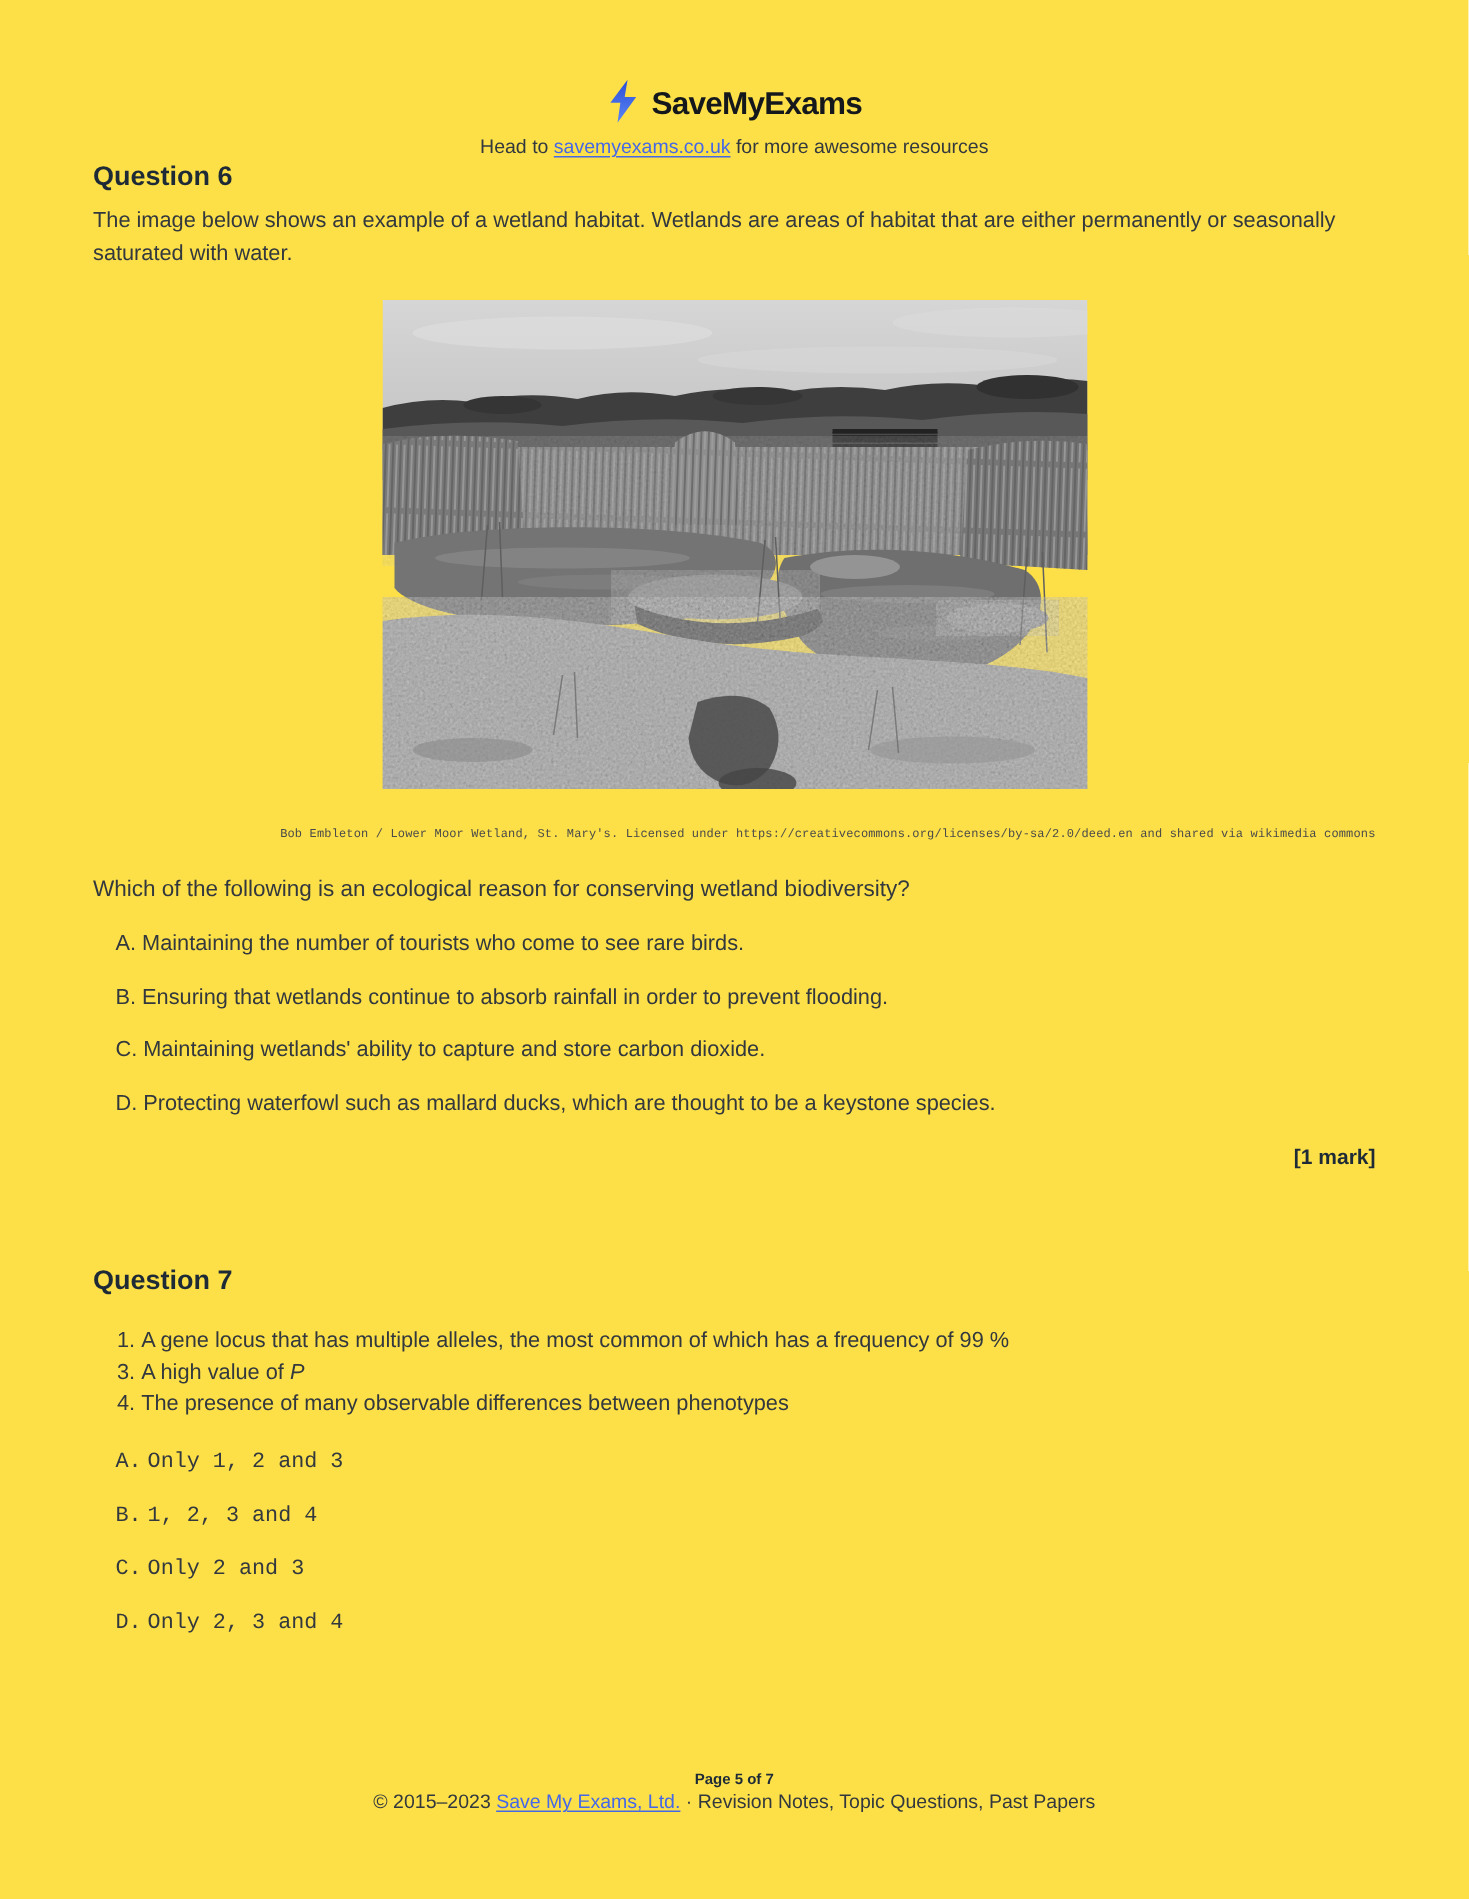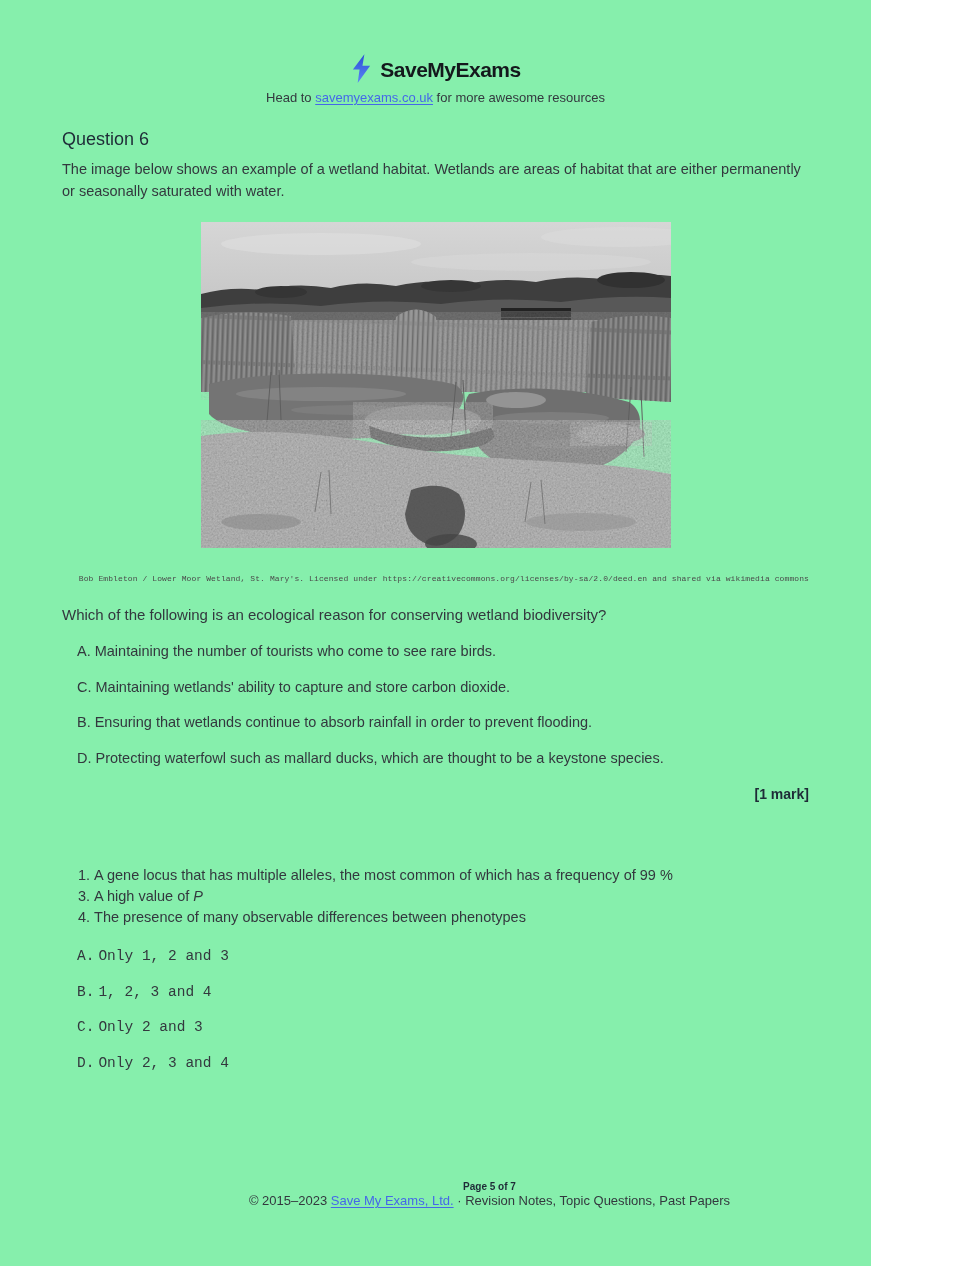--- a/index.html
+++ b/index.html
@@ -2,34 +2,34 @@
 <html><head>
 <meta charset="utf-8">
 <style>
   * { margin:0; padding:0; box-sizing:border-box; }
   html,body { background:#ffffff; }
   body {
     width:979px; height:1266px; margin:0 auto; position:relative;
     font-family:"Liberation Sans", sans-serif;
     color:#33383e;
   }
-  .page { width:871px; height:1266px; background:#86efac; overflow:hidden; }
+  .page { width:979px; height:1266px; background:#fde047; overflow:hidden; }
 
   
   .header { padding-top:55px; text-align:center; }
   .logo-row { display:flex; align-items:center; justify-content:center; gap:7px; height:30px; }
   .logo-text { font-size:21px; font-weight:bold; color:#14181c; letter-spacing:-0.5px; }
   .tagline { margin-top:5px; font-size:13px; color:#33383e; }
   .tagline a, .copyright a {
     color:#4568e8; text-decoration:underline; text-underline-offset:2px;
   }
 
   
   .content { margin:0 62px; }
-  .q-title { margin-top:24px; font-size:18px; font-weight:normal; color:#1e2b37; }
+  .q-title { margin-top:2px; font-size:18px; font-weight:bold; color:#1e2b37; }
   .q-intro { margin-top:9px; font-size:14.5px; line-height:21.5px; color:#33383e; }
 
   
   .figure-wrap { text-align:center; }
   .photo { display:block; margin:20px auto 0 auto; width:470px; height:326px; }
   .caption { margin-top:26px; font-size:8px; color:#4a4a4a; text-align:right; letter-spacing:0.1px;font-family:Liberation Mono, monospace; }
 
   .q-question { margin-top:23px; font-size:15px; color:#33383e; }
 
   .options { margin-top:20px; }
@@ -175,36 +175,37 @@
         <div class="caption">Bob Embleton / Lower Moor Wetland, St. Mary's. Licensed under https://creativecommons.org/licenses/by-sa/2.0/deed.en and shared via wikimedia commons</div>
       </div>
 
       <div class="q-question">Which of the following is an ecological reason for conserving wetland biodiversity?</div>
 
       <div class="options">
         <div class="option">
           <span class="opt-label">A.</span><span>Maintaining the number of tourists who come to see rare birds.</span>
         </div>
         <div class="option">
+          <span class="opt-label">B.</span><span>Ensuring that wetlands continue to absorb rainfall in order to prevent flooding.</span>
+        </div>
+        <div class="option">
           <span class="opt-label">C.</span><span>Maintaining wetlands' ability to capture and store carbon dioxide.</span>
-        </div>
-        <div class="option">
-          <span class="opt-label">B.</span><span>Ensuring that wetlands continue to absorb rainfall in order to prevent flooding.</span>
         </div>
         <div class="option">
           <span class="opt-label">D.</span><span>Protecting waterfowl such as mallard ducks, which are thought to be a keystone species.</span>
         </div>
       </div>
 
       <div class="marks-row">
         <span class="marks">[1 mark]</span>
       </div>
     </div>
 
     <div class="q7-section">
+      <div class="q-title">Question 7</div>
 
       <div class="numbered-list">
         <div class="numbered-item">
           <span class="num">1.</span><span>A gene locus that has multiple alleles, the most common of which has a frequency of 99 %</span>
         </div>
         <div class="numbered-item">
           <span class="num">3.</span><span>A high value of </span><span class="italic">P</span>
         </div>
         <div class="numbered-item">
           <span class="num">4.</span><span>The presence of many observable differences between phenotypes</span>

